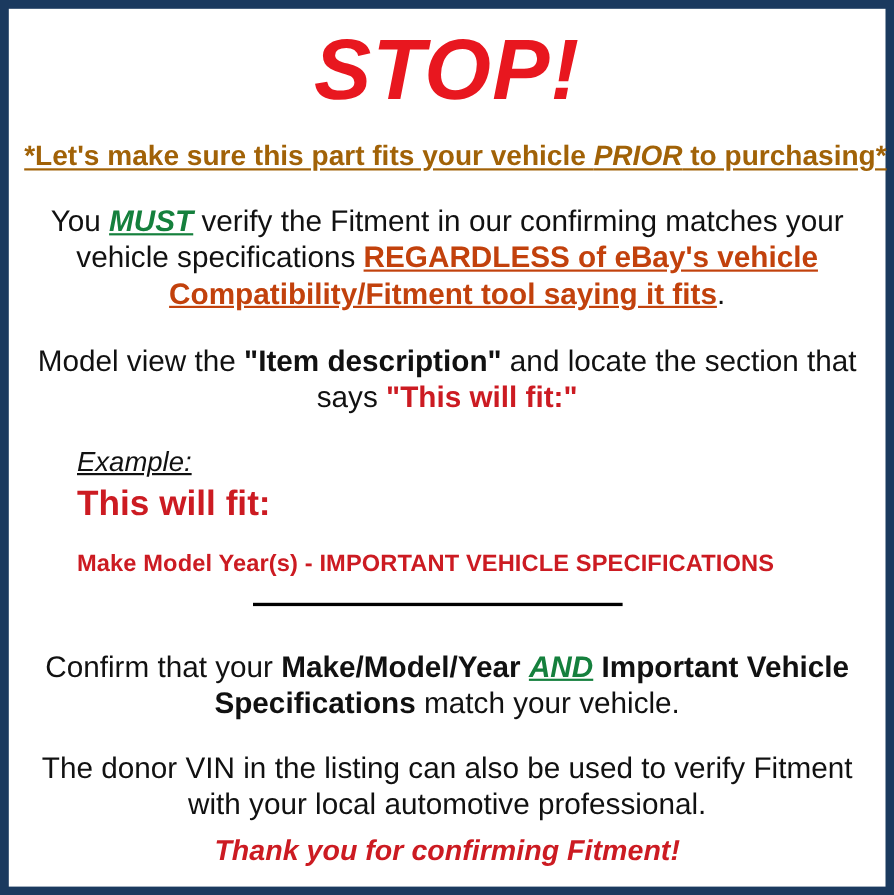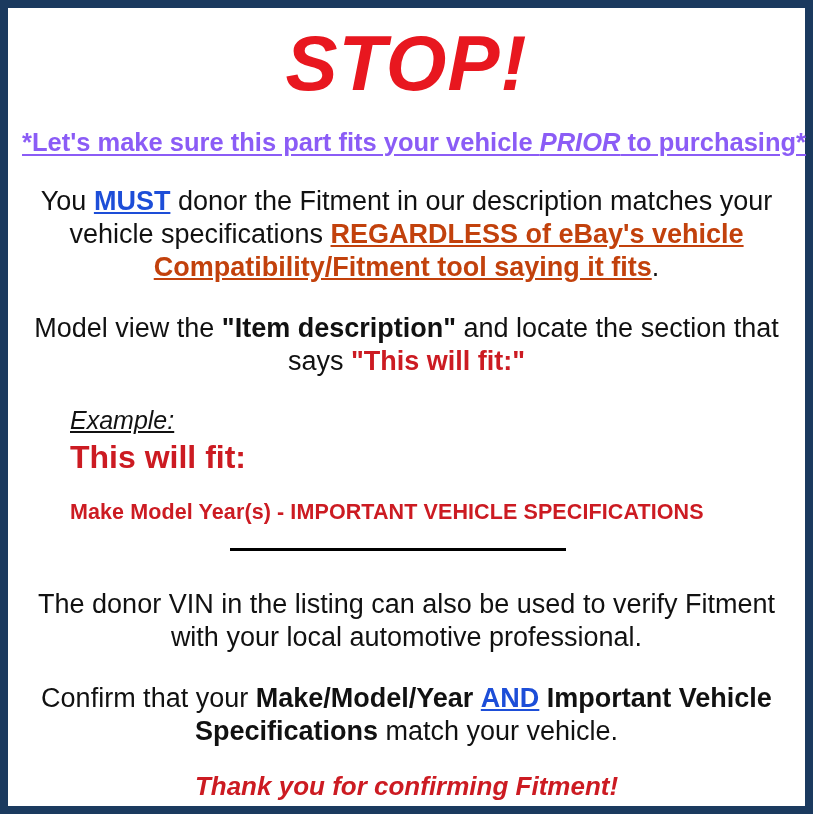--- a/index.html
+++ b/index.html
@@ -31,21 +31,21 @@
     font-style: italic;
     font-size: 78px;
     line-height: 1.0;
     letter-spacing: 1px;
     margin: 16px 0 0 0;
     padding: 0;
   }
 
   .subheading {
     text-align: center;
-    color: #8b5cf6;
+    color: #a16207;
     font-weight: bold;
     font-size: 25.5px;
     line-height: 1.15;
     text-decoration: underline;
     text-underline-offset: 3px;
     margin: 26px 0 0 0;
     white-space: nowrap;
   }
   .subheading .ital {
     font-style: italic;
@@ -57,22 +57,23 @@
     font-size: 27px;
     line-height: 1.22;
     margin: 28px 6px 0 6px;
   }
 
   .para.vin {
     margin-top: 26px;
   }
 
   .em-red-bold-ital-ul {
-    color: #1d4ed8;
+    color: #15803d;
     font-weight: bold;
+    font-style: italic;
     text-decoration: underline;
     text-underline-offset: 2px;
   }
   .em-red-bold-ul {
     color: #c2410c;
     font-weight: bold;
     text-decoration: underline;
     text-underline-offset: 2px;
   }
   .em-red-bold {
@@ -124,53 +125,53 @@
     margin-left: 208px;
   }
 
   .closing {
     text-align: center;
     color: #cc1b22;
     font-weight: bold;
     font-style: italic;
     font-size: 26px;
     line-height: 1.2;
-    margin: 24px 0 0 0;
+    margin: 11px 0 0 0;
   }
 </style>
 </head>
 <body>
 
 <div id="flyer">
 
   <div class="stop-heading">STOP!</div>
 
   <div class="subheading">
     <span>*Let's make sure this part fits your vehicle </span><span class="ital">PRIOR</span><span> to purchasing*</span>
   </div>
 
   <div class="para">
-    <span>You </span><span class="em-red-bold-ital-ul">MUST</span><span> donor the Fitment in our description matches your vehicle specifications </span><span class="em-red-bold-ul">REGARDLESS of eBay's vehicle Compatibility/Fitment tool saying it fits</span><span>.</span>
+    <span>You </span><span class="em-red-bold-ital-ul">MUST</span><span> verify the Fitment in our confirming matches your vehicle specifications </span><span class="em-red-bold-ul">REGARDLESS of eBay's vehicle Compatibility/Fitment tool saying it fits</span><span>.</span>
   </div>
 
   <div class="para">
     <span>Model view the </span><span class="em-black-bold">"Item description"</span><span> and locate the section that says </span><span class="em-red-bold">"This will fit:"</span>
   </div>
 
   <div class="example-block">
     <div class="example-label">Example:</div>
     <div class="example-fit">This will fit:</div>
     <div class="example-spec">Make Model Year(s) - IMPORTANT VEHICLE SPECIFICATIONS</div>
   </div>
 
   <div class="divider-wrap">
     <div class="divider"></div>
   </div>
 
-  <div class="para vin">The donor VIN in the listing can also be used to verify Fitment with your local automotive professional.</div>
-
   <div class="para">
     <span>Confirm that your </span><span class="em-black-bold">Make/Model/Year</span><span> </span><span class="em-red-bold-ital-ul">AND</span><span> </span><span class="em-black-bold">Important Vehicle Specifications</span><span> match your vehicle.</span>
   </div>
+
+  <div class="para vin">The donor VIN in the listing can also be used to verify Fitment with your local automotive professional.</div>
 
   <div class="closing">Thank you for confirming Fitment!</div>
 
 </div>
 
 </body></html>

